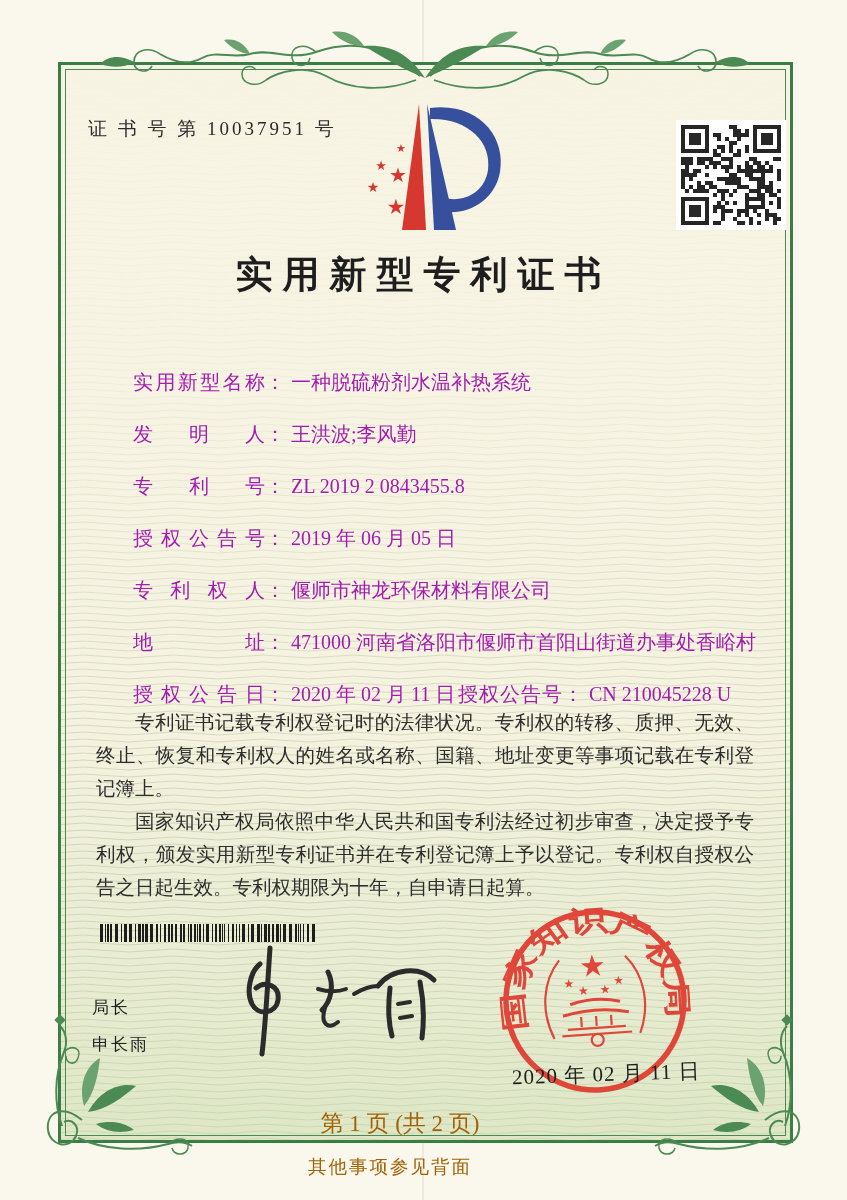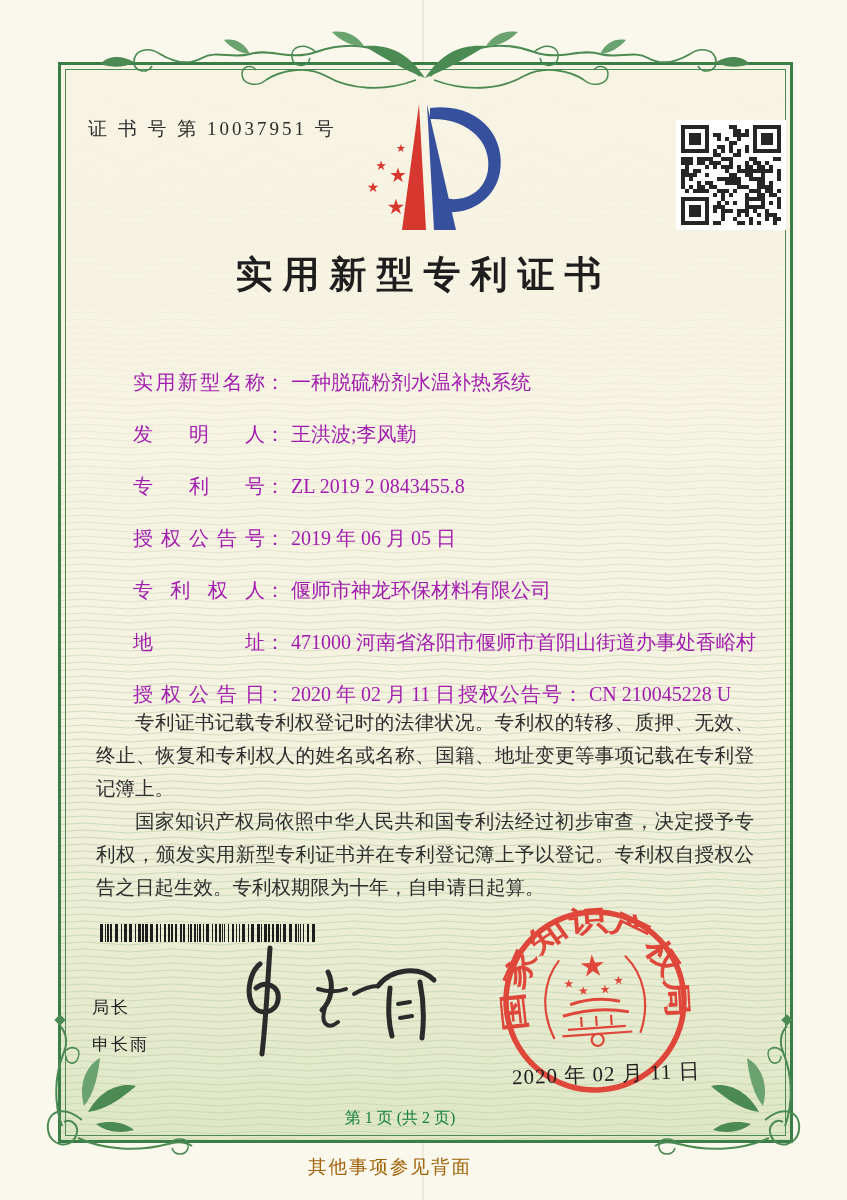--- a/index.html
+++ b/index.html
@@ -35,21 +35,21 @@
   .barcode-box{position:absolute;left:100px;top:924px;}
   .officer{position:absolute;left:92px;top:996px;font-size:17px;color:#222;
            font-family:"Liberation Sans","DejaVu Sans",sans-serif;}
   .officer div{margin-bottom:14px;letter-spacing:2px;}
   .sig{position:absolute;left:212px;top:942px;}
   .seal{position:absolute;left:500px;top:906px;width:190px;height:190px;
         transform:rotate(-4deg);opacity:.92;}
   .seal-date{position:absolute;left:512px;top:1060px;font-size:21px;letter-spacing:1px;
              color:#1f1f1f;transform:rotate(-2deg);}
   .page-num{position:absolute;left:290px;top:1108px;width:220px;text-align:center;
-            font-size:16px;color:#15803d;}
+            font-size:23px;color:#a16207;}
   .back-note{position:absolute;left:280px;top:1154px;width:220px;text-align:center;
              font-size:18.5px;letter-spacing:2px;color:#a16207;}
   .logo{position:absolute;left:346px;top:98px;}
   .qr{position:absolute;left:676px;top:120px;background:#fff;padding:5px;}
   .flour-top{position:absolute;left:64px;top:16px;}
   .flour-bl{position:absolute;left:18px;top:1008px;}
   .flour-br{position:absolute;left:639px;top:1008px;transform:scaleX(-1);}
 </style>
 </head>
 <body>

